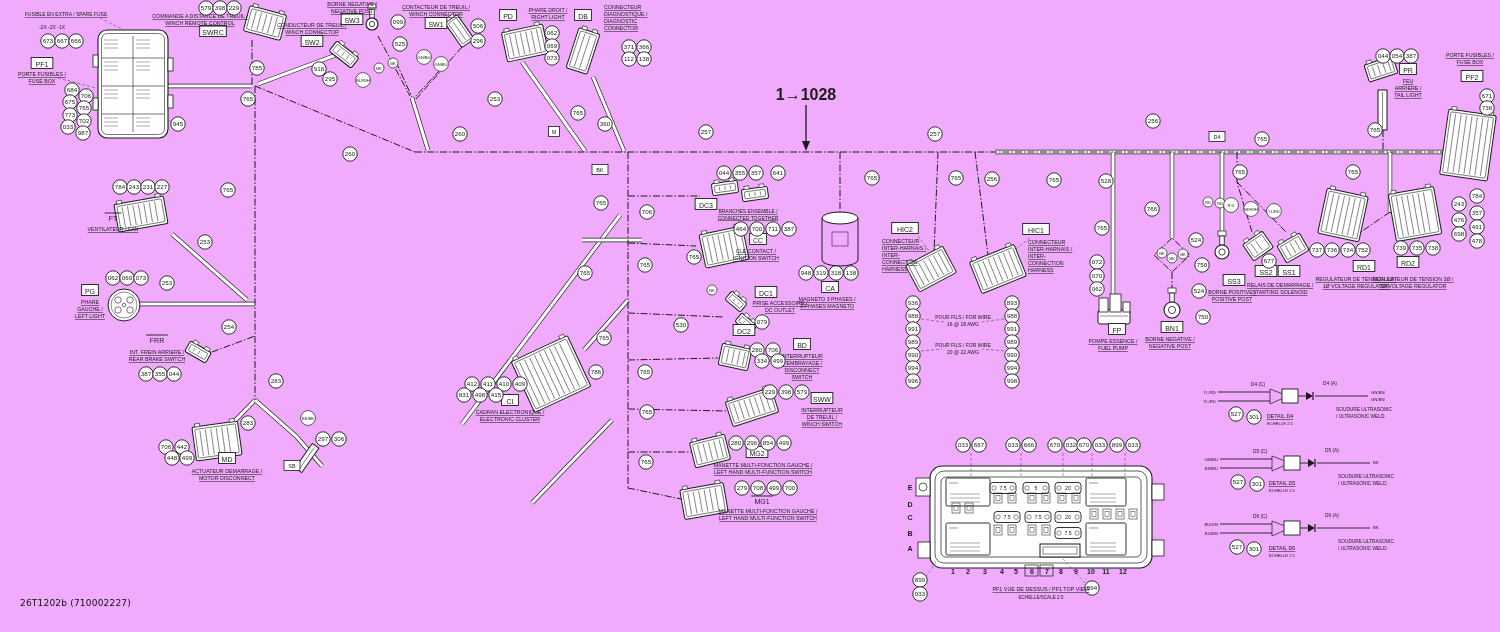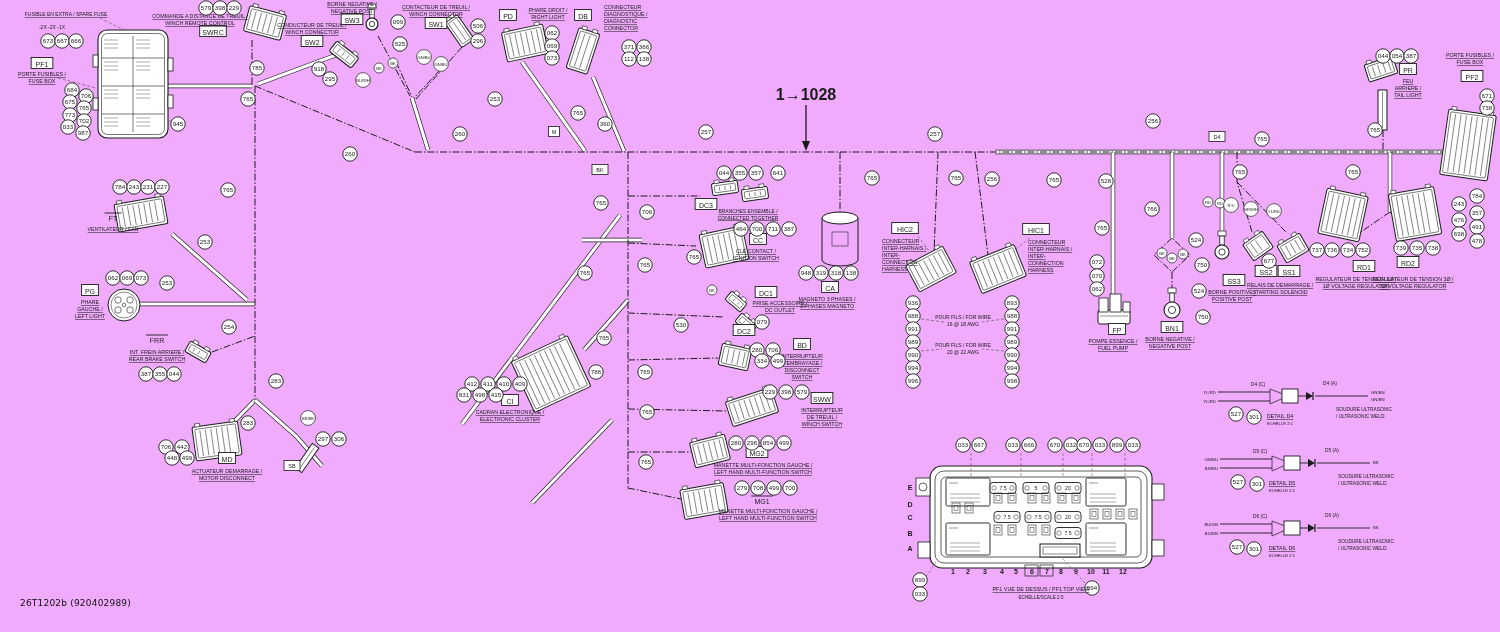--- a/index.html
+++ b/index.html
@@ -1742,14 +1742,14 @@
             <circle cx="1092" cy="588" r="7.2" fill="#fff" stroke="#1b1b1b" stroke-width="0.9"></circle>
             <text x="1092" y="590.2" font-size="6.2" text-anchor="middle">594</text>
           </g>
           <line x1="926" y1="577" x2="936" y2="562" stroke="#444" stroke-width="0.5" stroke-dasharray="3 2"></line>
           <line x1="1085" y1="583" x2="1062" y2="558" stroke="#444" stroke-width="0.5" stroke-dasharray="3 2"></line>
           <text x="1041" y="591" font-size="5.4" text-anchor="middle" text-decoration="underline">PF1 VUE DE DESSUS / PF1 TOP VIEW</text>
           <text x="1041" y="599" font-size="4.6" text-anchor="middle">ECHELLE/SCALE 2:5</text>
         </g>
       </g>
     </svg>
-  <div id="doc-code">26T1202b (920402989)</div>
+  <div id="doc-code">26T1202b (710002227)</div>
 </div>
 
 </body></html>

